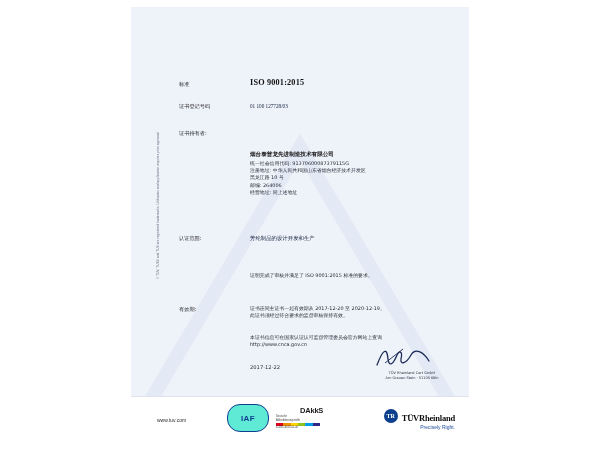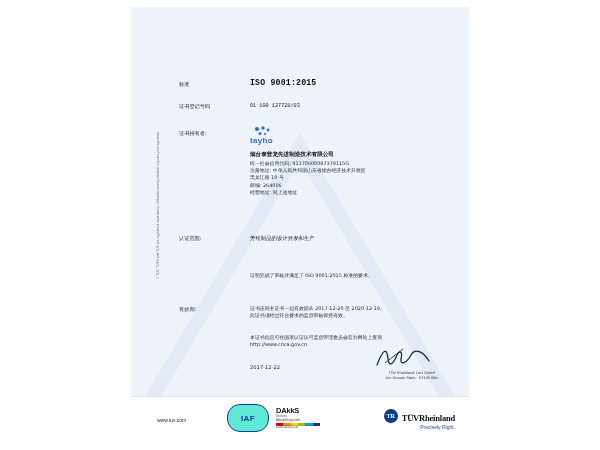--- a/index.html
+++ b/index.html
@@ -70,21 +70,21 @@
   .row-label {
     position: absolute;
     font-size: 5.2px;
     color: #2b2b2b;
     font-family: "DejaVu Sans", "Liberation Sans", sans-serif;
   }
   .row-value {
     position: absolute;
     font-size: 5.2px;
     color: #14213d;
-    font-family: Liberation Mono, monospace;
+    font-family: Liberation Serif, serif;
   }
   .std-label { left: 48px; top: 74px; }
   .std-value {
     left: 119px; top: 71px;
     font-size: 8.2px;
     font-weight: bold;
     color: #111111;
     letter-spacing: 0.2px;
   }
   .reg-label { left: 48px; top: 96px; }
@@ -252,20 +252,21 @@
   .dakks {
     display: flex;
     flex-direction: column;
     justify-content: center;
   }
   .dakks-word {
     font-size: 7.5px;
     font-weight: bold;
     color: #1a1a1a;
     letter-spacing: -0.2px;
+    margin-left: 24px;
   }
   .dakks-sub {
     font-size: 2.6px;
     line-height: 3.4px;
     color: #3b3b3b;
     white-space: nowrap;
   }
   .dakks-bars {
     display: flex;
     height: 3px;
@@ -325,30 +326,20 @@
 
 
       <div class="row-label std-label">标准</div>
       <div class="row-value std-value">ISO 9001:2015</div>
 
       <div class="row-label reg-label">证书登记号码</div>
       <div class="row-value reg-value">01 100 127728/03</div>
 
       <div class="row-label holder-label">证书持有者:</div>
 
-      <div class="logo-box">
-        <svg class="logo-dots" viewBox="0 0 26 11">
-          <circle cx="5" cy="3" r="2.1" fill="#2f6fbf"></circle>
-          <circle cx="11" cy="2" r="1.7" fill="#2f6fbf"></circle>
-          <circle cx="16" cy="4" r="1.4" fill="#2f6fbf"></circle>
-          <circle cx="8" cy="7.5" r="1.5" fill="#2f6fbf"></circle>
-          <circle cx="13" cy="8" r="1.1" fill="#2f6fbf"></circle>
-        </svg>
-        <div class="logo-word">tayho</div>
-      </div>
 
       <div class="company">烟台泰普龙先进制造技术有限公司</div>
 
       <div class="holder-lines">
         <div>统一社会信用代码: 91370600087379115G</div>
         <div>注册地址: 中华人民共和国山东省烟台经济技术开发区</div>
         <div>黑龙江路 10 号</div>
         <div>邮编: 264006</div>
         <div>经营地址: 同上述地址</div>
       </div>

